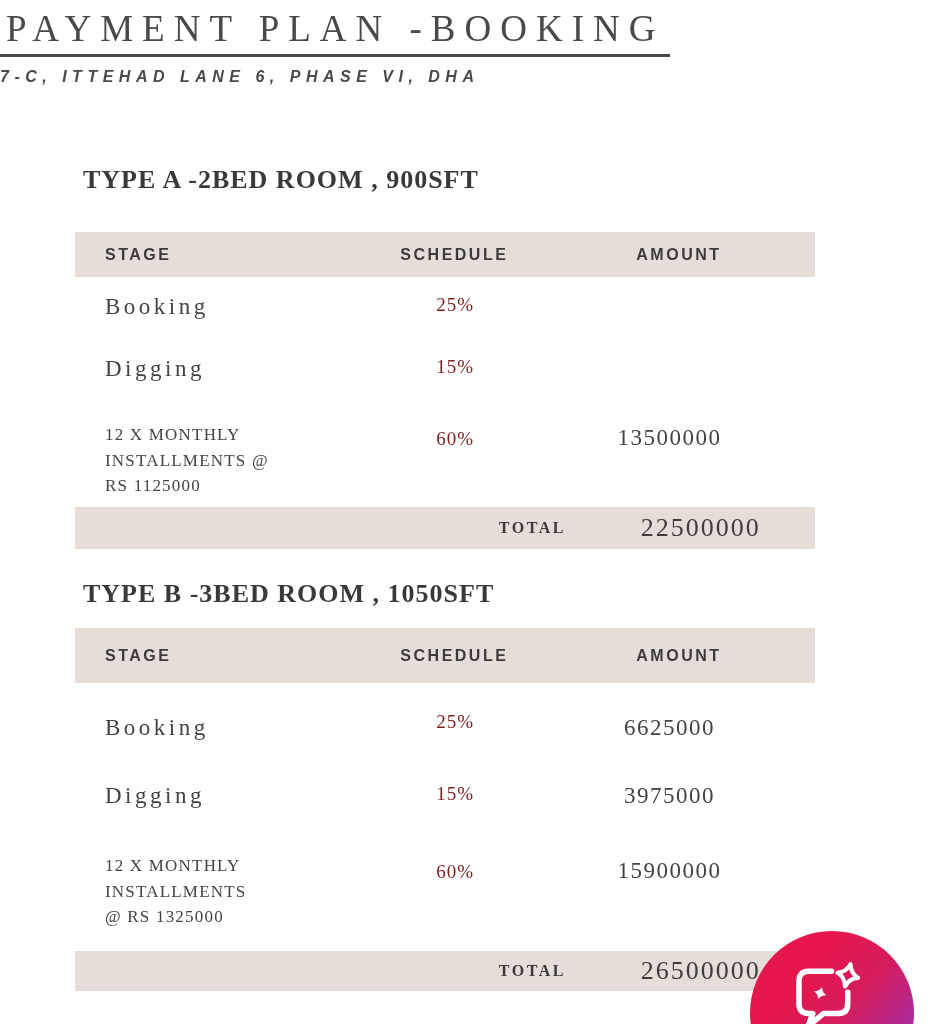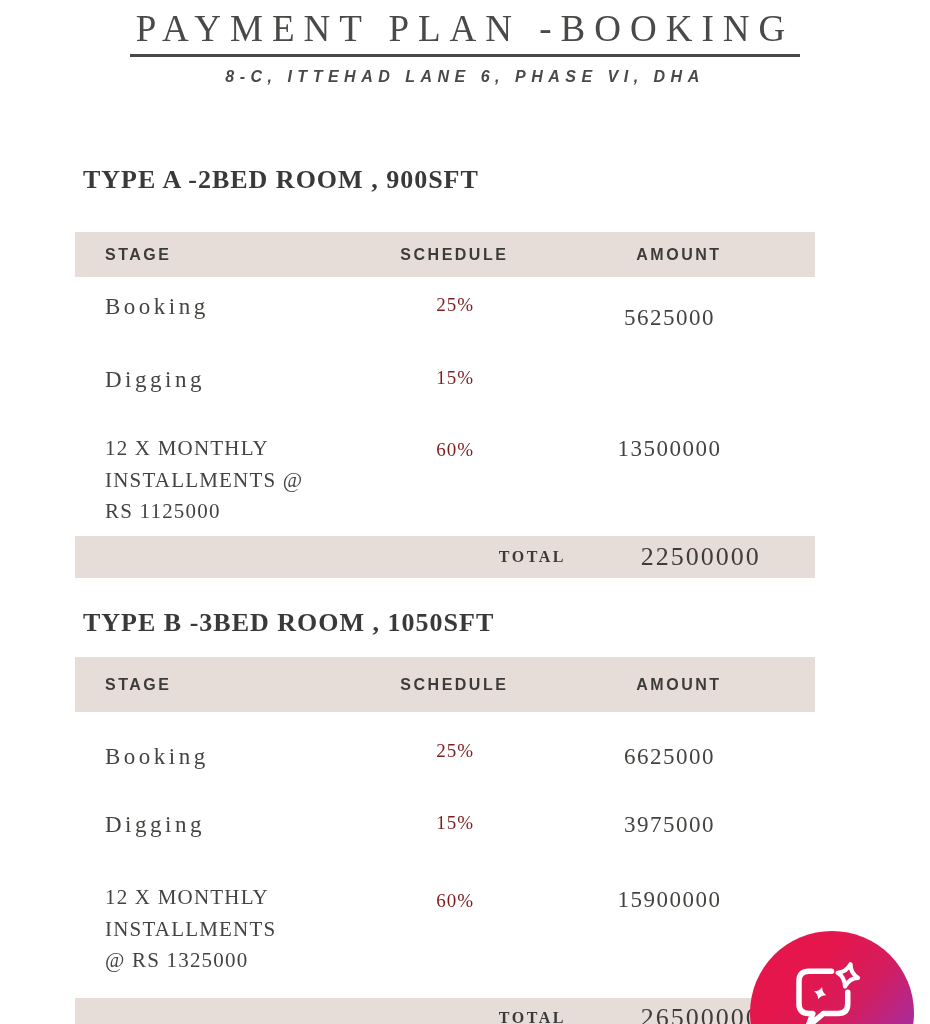--- a/index.html
+++ b/index.html
@@ -7,21 +7,21 @@
   .doc {
     position: relative;
     width: 930px;
     height: 1024px;
     background: #ffffff;
     overflow: hidden;
     font-family: "Liberation Serif", "DejaVu Serif", serif;
     color: #454340;
   }
   
-  .doc-header { text-align: center; padding-top: 8px; }
+  .doc-header { text-align: left; padding-top: 8px; }
   .title {
     display: inline-block;
     font-family: "Liberation Serif", "DejaVu Serif", serif;
     font-weight: 400;
     font-size: 37px;
     line-height: 1.15;
     letter-spacing: 9px;
     color: #4b4947;
     border-bottom: 3px solid #4b4947;
     padding: 0 6px 3px 6px;
@@ -66,21 +66,21 @@
   .col-amount { width: 34%; text-align: center; }
 
   .row { display: flex; padding: 0 30px; align-items: flex-start; }
   .stage {
     font-size: 23px;
     letter-spacing: 3.5px;
     color: #454340;
     white-space: pre-line;
   }
   .row-installments .stage {
-    font-size: 21px;
+    font-size: 17px;
     letter-spacing: 1.2px;
     line-height: 1.5;
   }
   .sched { font-size: 19px; letter-spacing: 1px; color: #7f1d1d; }
   .amount { font-size: 23px; letter-spacing: 1.5px; color: #454340; }
 
   
   .plan-a .row-booking { padding-top: 17px; }
   .plan-a .row-digging { margin-top: 36px; }
   .plan-a .row-installments { margin-top: 40px; }
@@ -128,36 +128,35 @@
   }
   .fab svg { position: absolute; left: 36px; top: 24px; }
 </style>
 </head>
 <body>
 
 <div class="doc">
 
   <header class="doc-header">
     <h1 class="title">PAYMENT PLAN -BOOKING</h1>
-    <div class="subtitle">8-C, ITTEHAD LANE 6, PHASE VI, DHA</div>
+    <div class="subtitle">7-C, ITTEHAD LANE 6, PHASE VI, DHA</div>
   </header>
 
   <section class="plan plan-a">
     <h2 class="plan-heading">TYPE A -2BED ROOM , 900SFT</h2>
 
     <div class="band head-band">
       <span class="head-label col-stage">STAGE</span>
       <span class="head-label col-sched">SCHEDULE</span>
       <span class="head-label col-amount">AMOUNT</span>
     </div>
 
     <div class="row row-booking">
       <span class="stage col-stage">Booking</span>
       <span class="sched col-sched">25%</span>
-      <span class="amount col-amount">5625000</span>
     </div>
 
     <div class="row row-digging">
       <span class="stage col-stage">Digging</span>
       <span class="sched col-sched">15%</span>
     </div>
 
     <div class="row row-installments">
       <span class="stage col-stage">12 X MONTHLY
 INSTALLMENTS @

